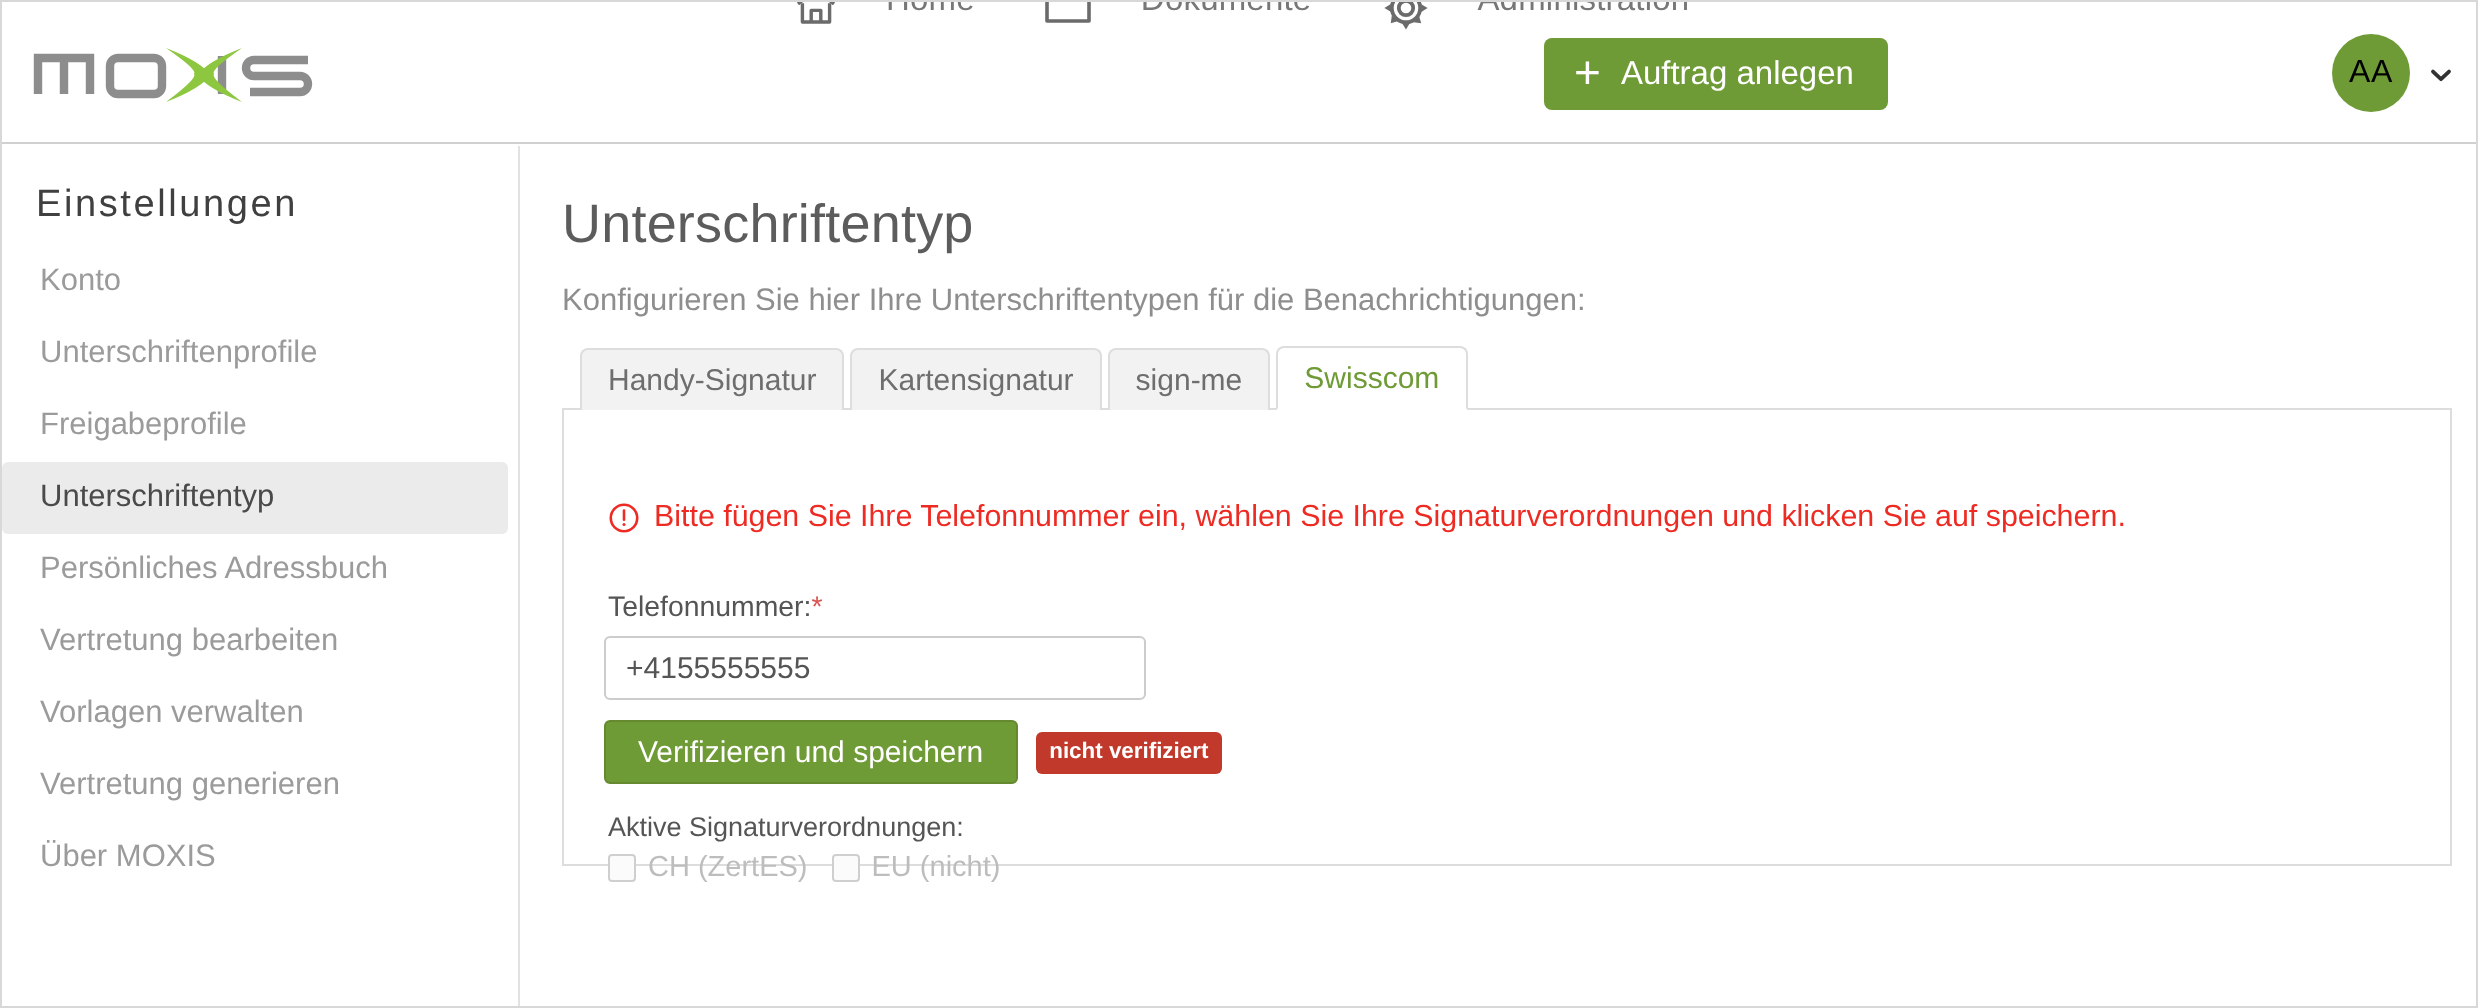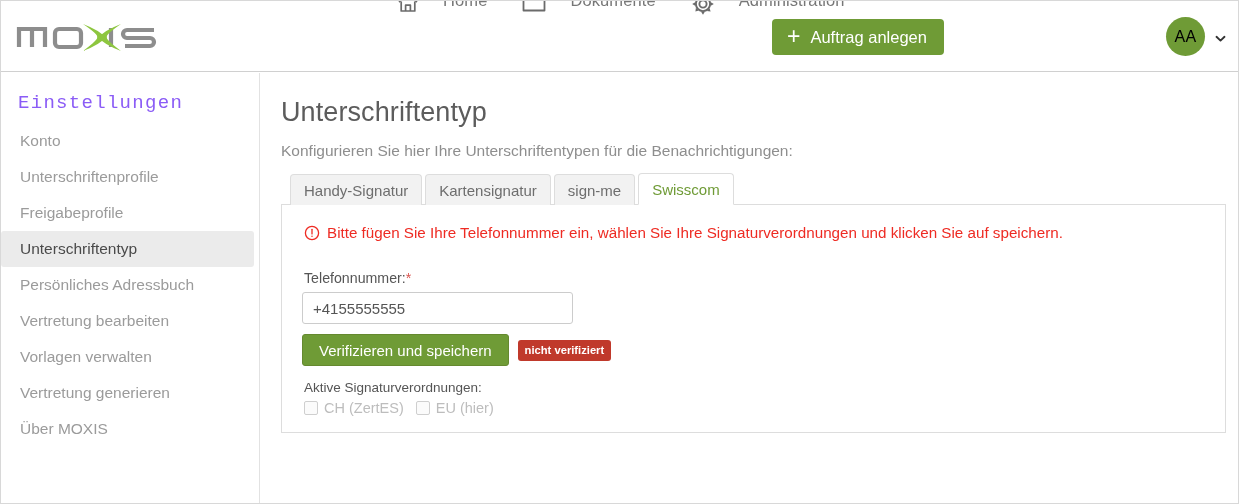--- a/index.html
+++ b/index.html
@@ -91,25 +91,24 @@
   
   #sidebar {
     position: absolute; left: 0; top: 72px;
     width: 259px; height: 431px;
     background: #ffffff;
     border-right: 1px solid #e2e2e2;
     padding-top: 10px;
   }
   #sidebar-title {
     font-size: 19px;
-    color: #8b5cf6;
+    color: #404040;
     letter-spacing: 1.3px;
     padding: 9px 0 9px 17px;
     font-weight: 400;
-    font-family: Liberation Mono, monospace;
   }
   .side-item {
     display: block;
     font-size: 15.5px;
     color: #9b9b9b;
     padding: 9px 0 9px 19px;
     line-height: 18px;
     cursor: pointer;
     white-space: nowrap;
   }
@@ -174,20 +173,21 @@
     background: #ffffff;
     height: 228px;
     padding: 16px 20px 10px 20px;
   }
 
   .alert {
     color: #ee2b23;
     font-size: 15.2px;
     display: flex; align-items: center; gap: 7px;
     padding: 3px 0 0 2px;
+    margin-top: 26px;
   }
   .alert-icon { flex: 0 0 auto; display:flex; }
 
   .field-label {
     font-size: 14.2px; color: #555555;
     margin: 29px 0 6px 2px;
   }
   .req { color: #d9534f; }
 
   #phone-input {
@@ -379,20 +379,20 @@
 
         <div id="regs-label">Aktive Signaturverordnungen:</div>
 
         <div id="regs-row">
           <label class="cb-item">
             <span class="cb-box"></span>
             <span class="cb-label">CH (ZertES)</span>
           </label>
           <label class="cb-item">
             <span class="cb-box"></span>
-            <span class="cb-label">EU (hier)</span>
+            <span class="cb-label">EU (nicht)</span>
           </label>
         </div>
 
       </div>
     </div>
   </div>
 </div>
 
 </body></html>

